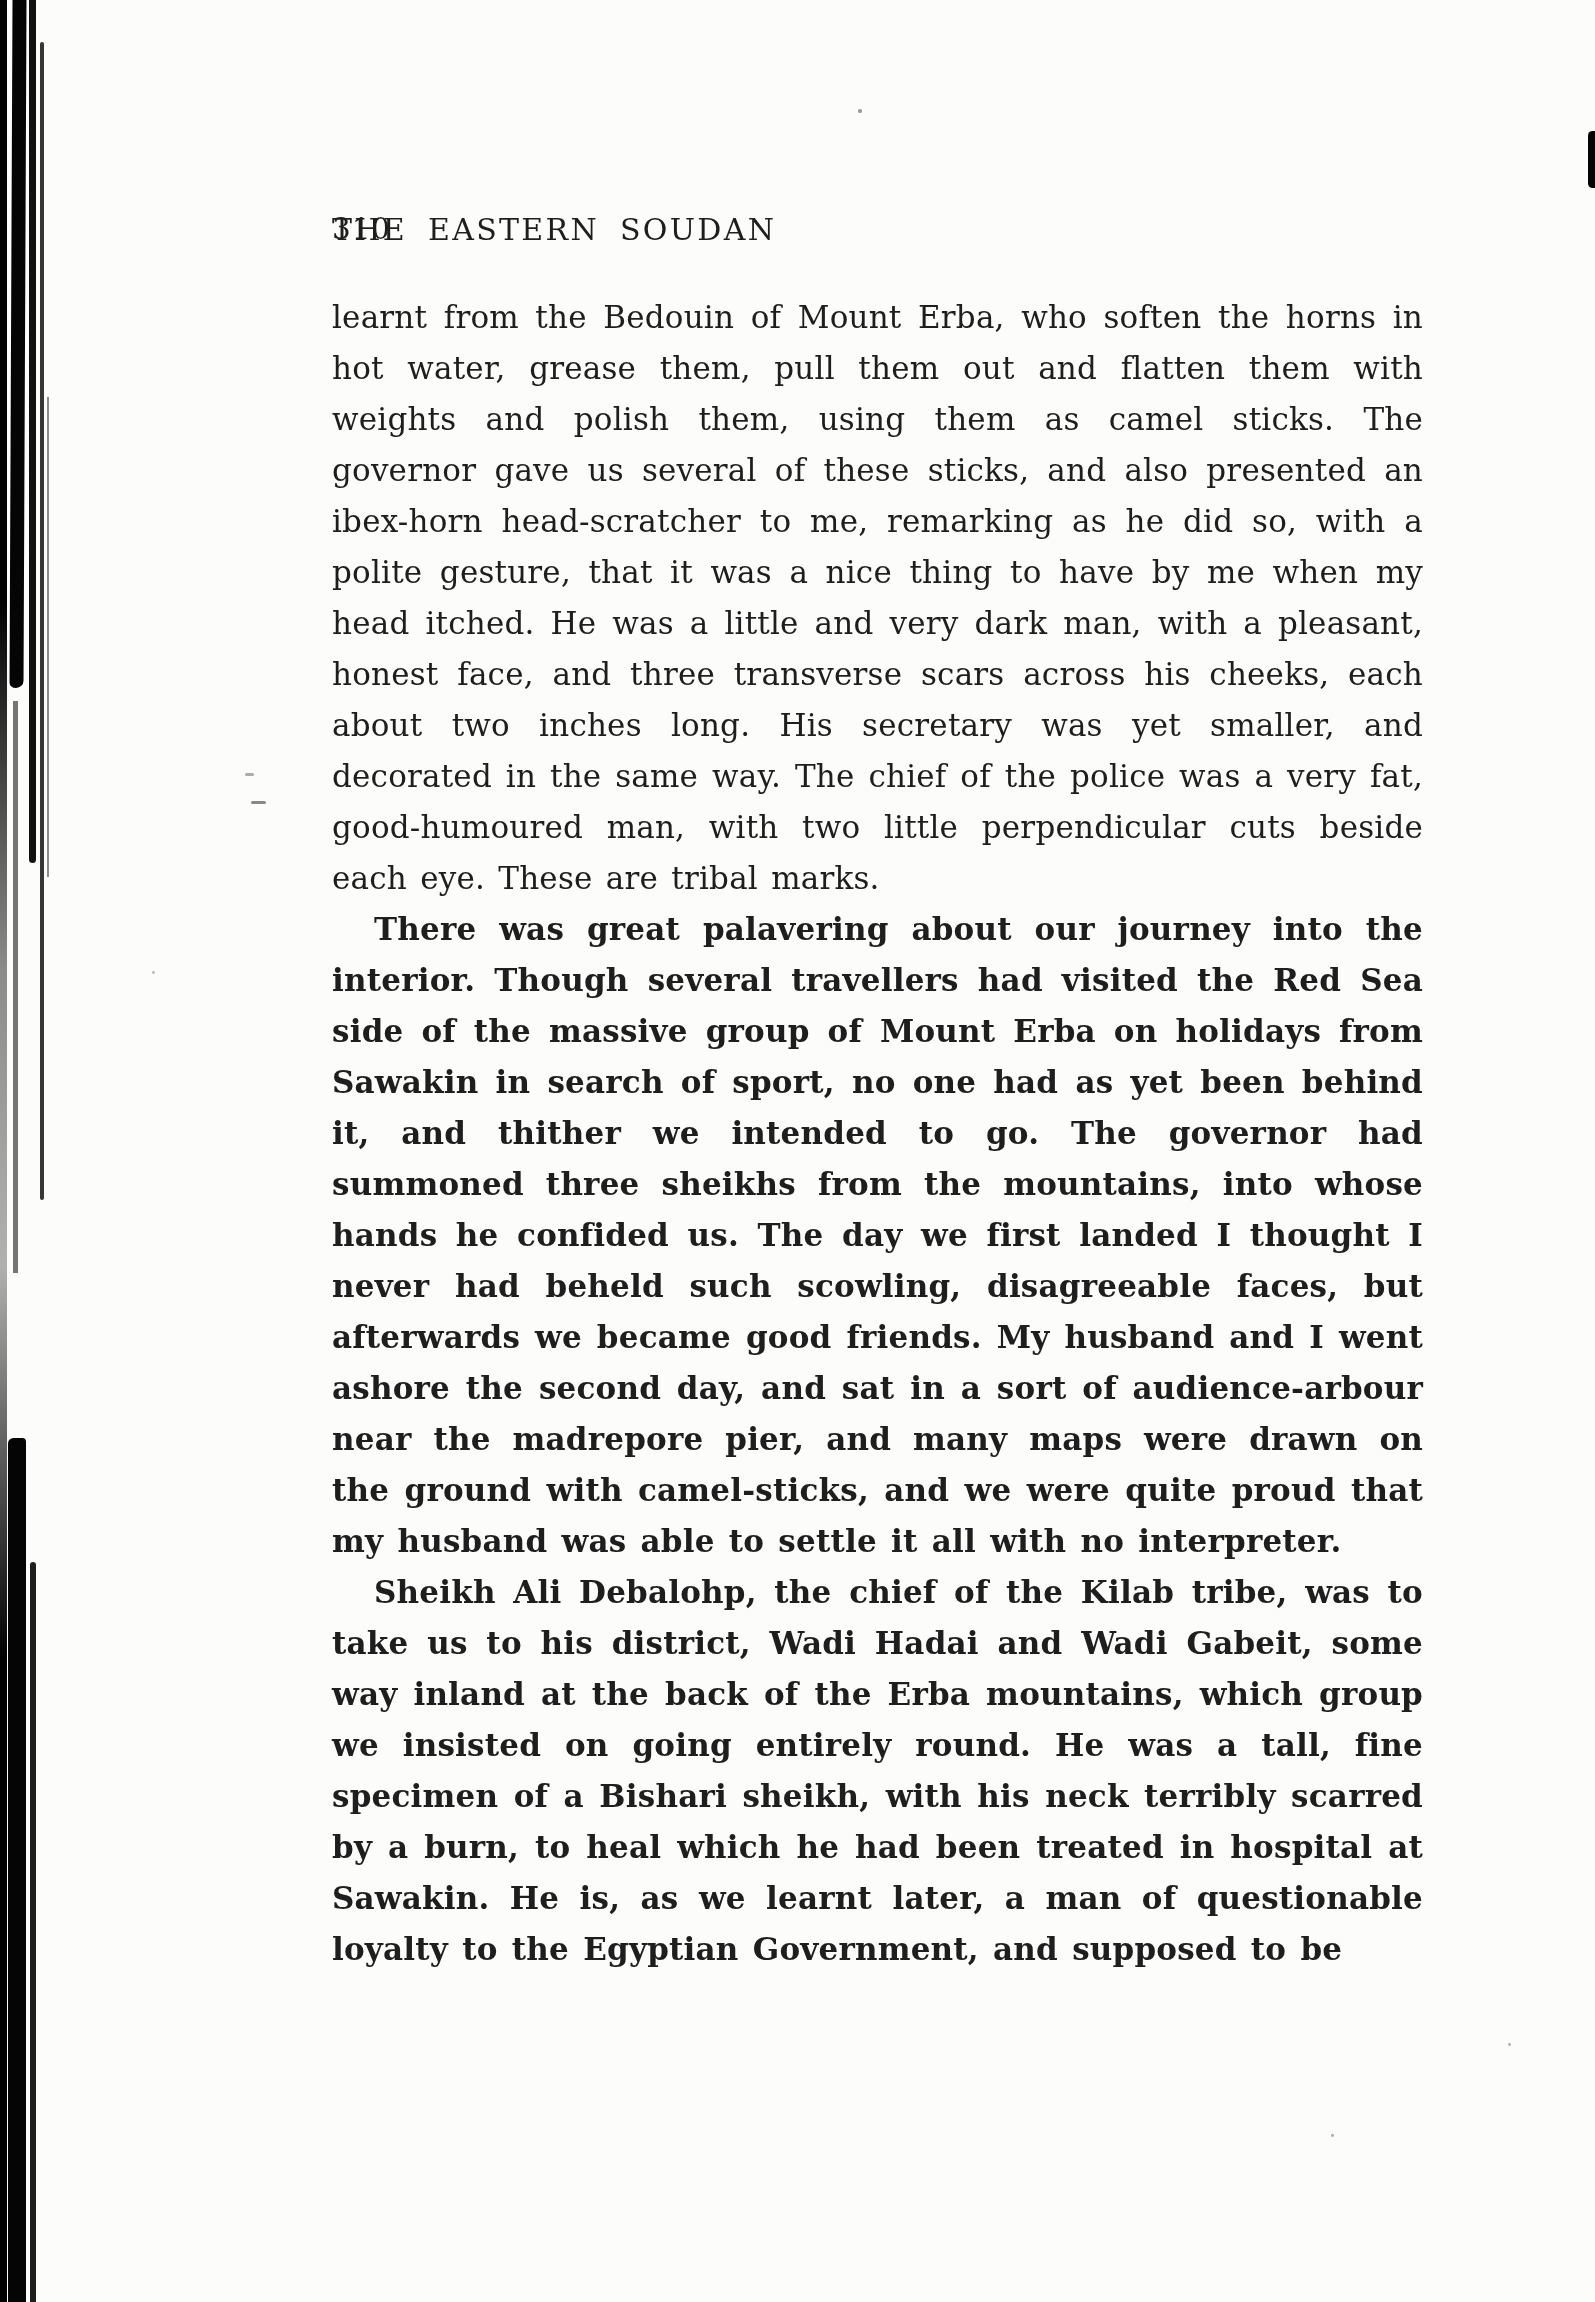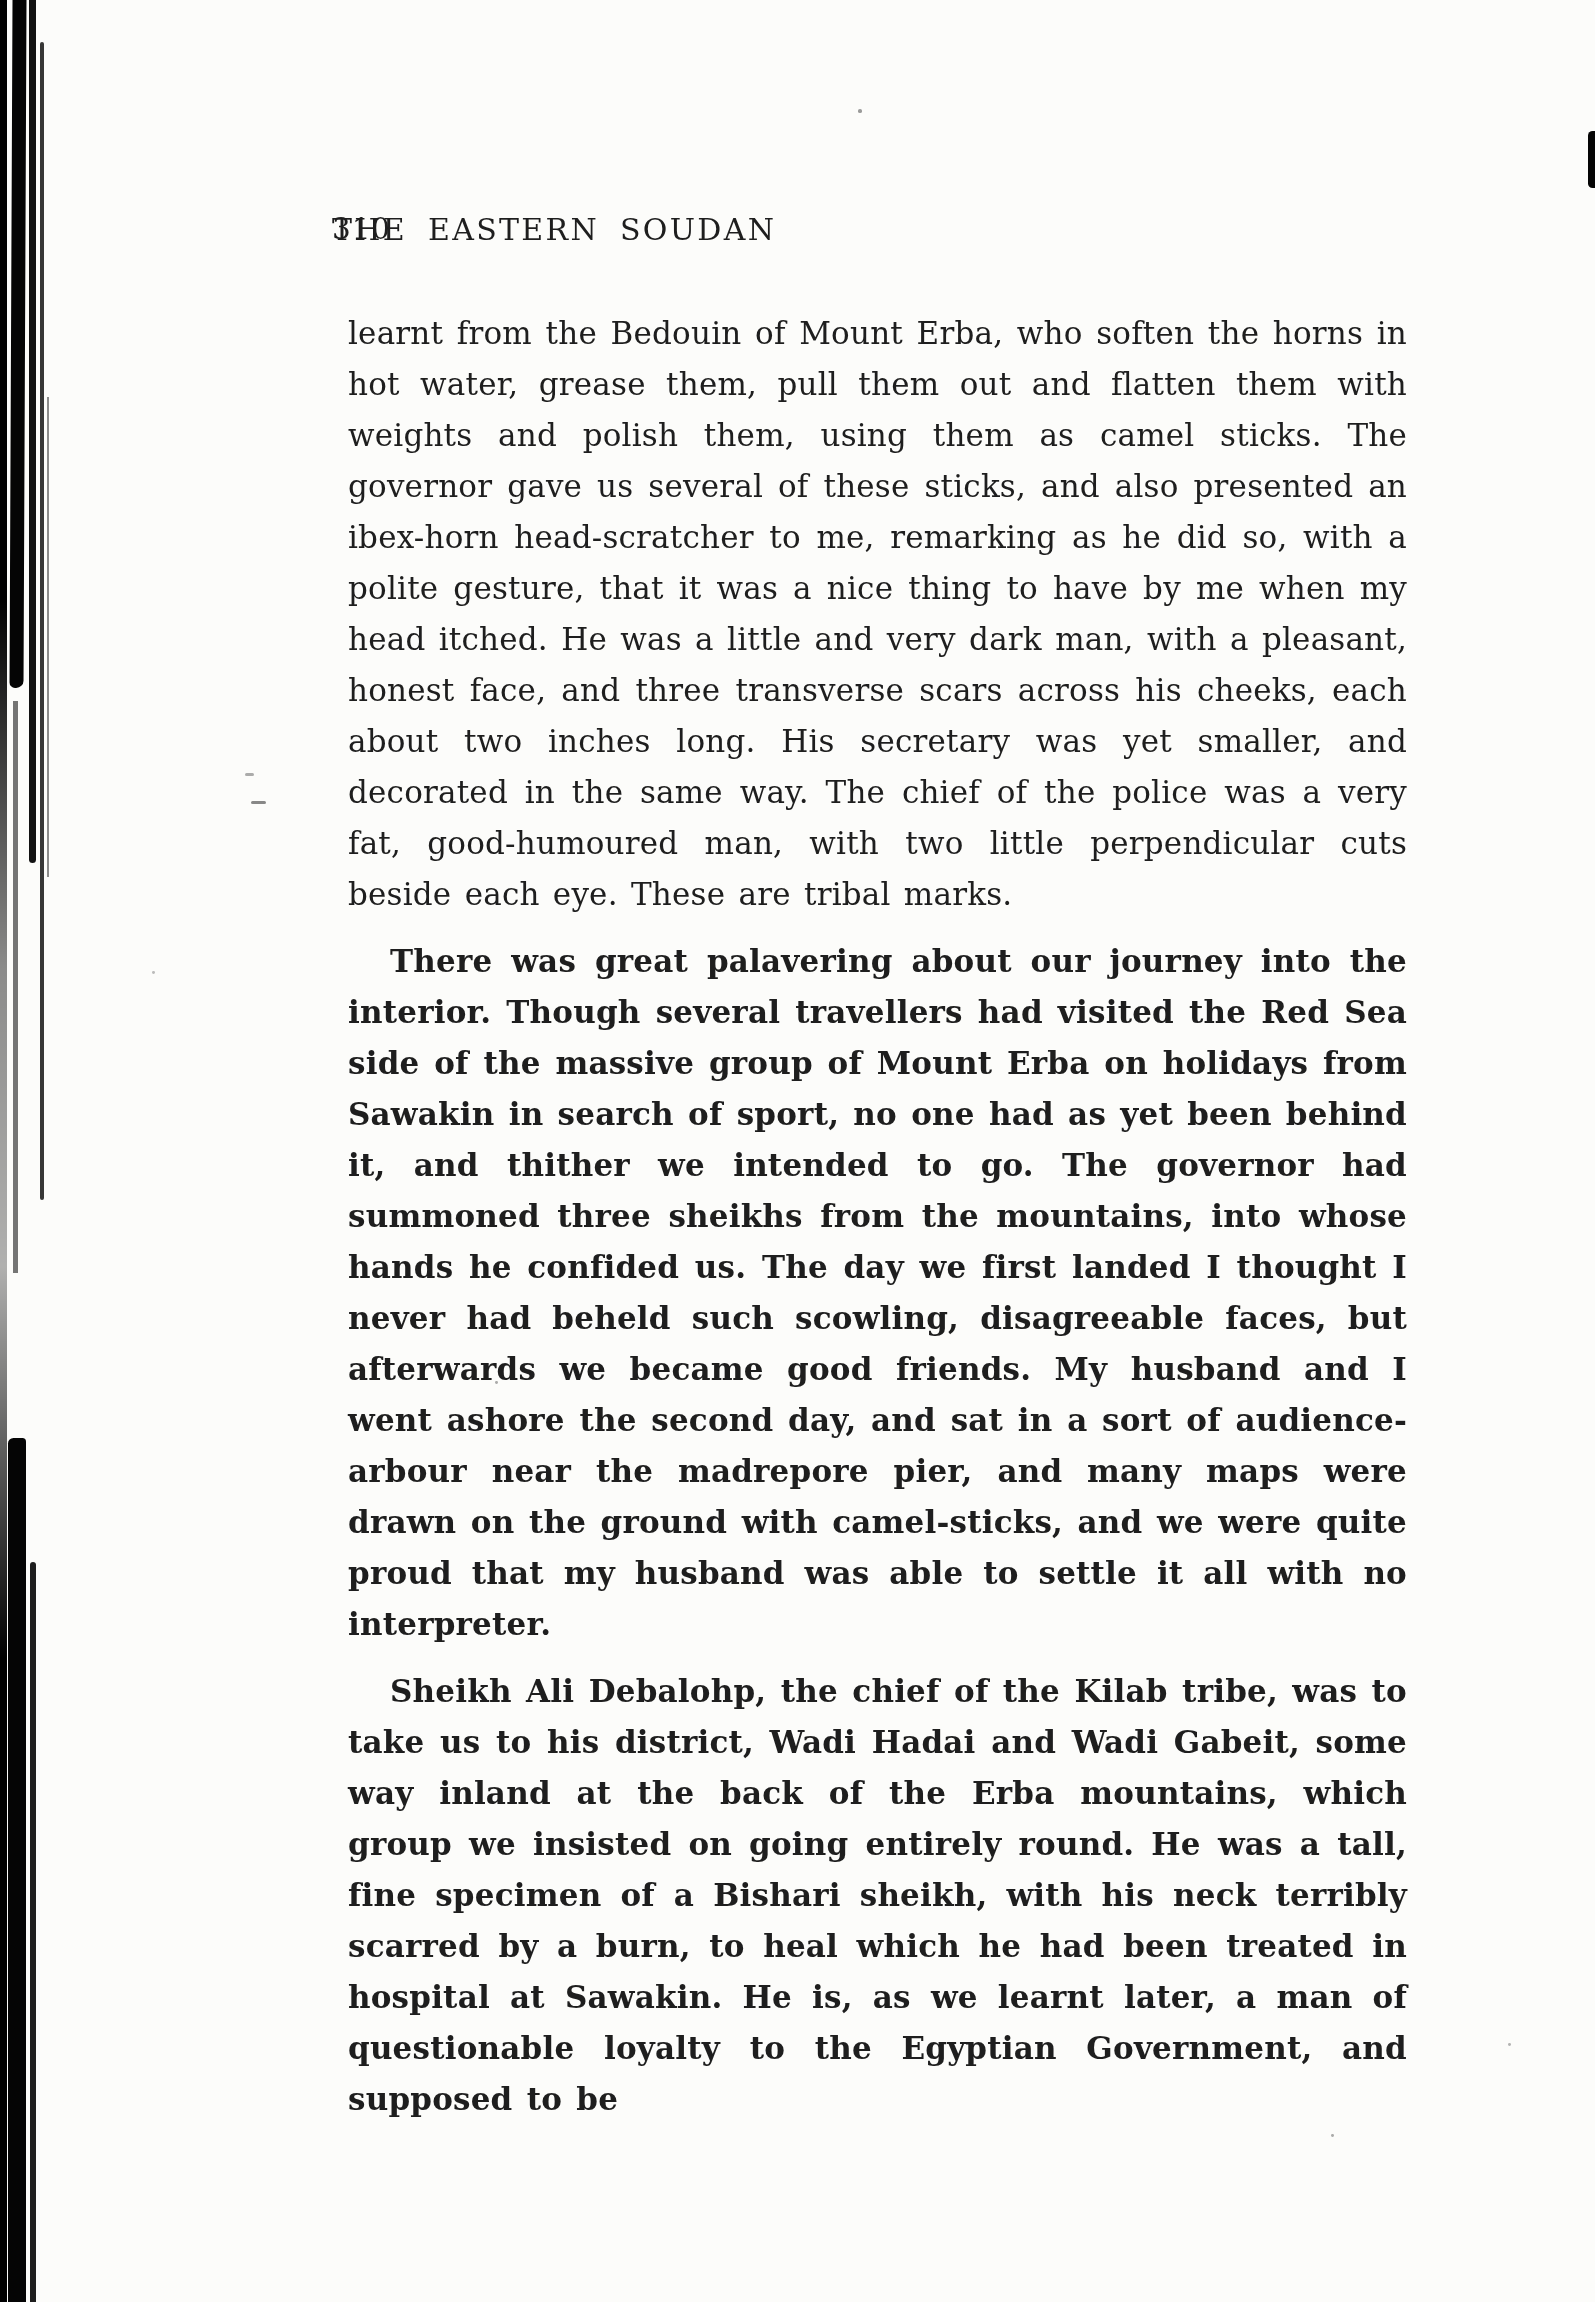--- a/index.html
+++ b/index.html
@@ -52,21 +52,21 @@
     word-spacing:9.2px;
   }
 
   
   .text-block{
     position:absolute;left:332px;top:292px;width:1091px;
     font-size:31px;line-height:51px;
     text-align:justify;
     word-spacing:3.2px;letter-spacing:0.2px;
   }
-  .text-block p{margin:16px;padding:0;}
+  .text-block p{margin:0;padding:0;}
   .text-block p.indent{text-indent:42px;font-weight:bold;}
 </style>
 </head>
 <body>
 
 <div class="page">
 
   <div class="binding">
     <div class="stripe s1"></div>
     <div class="stripe s2"></div>

